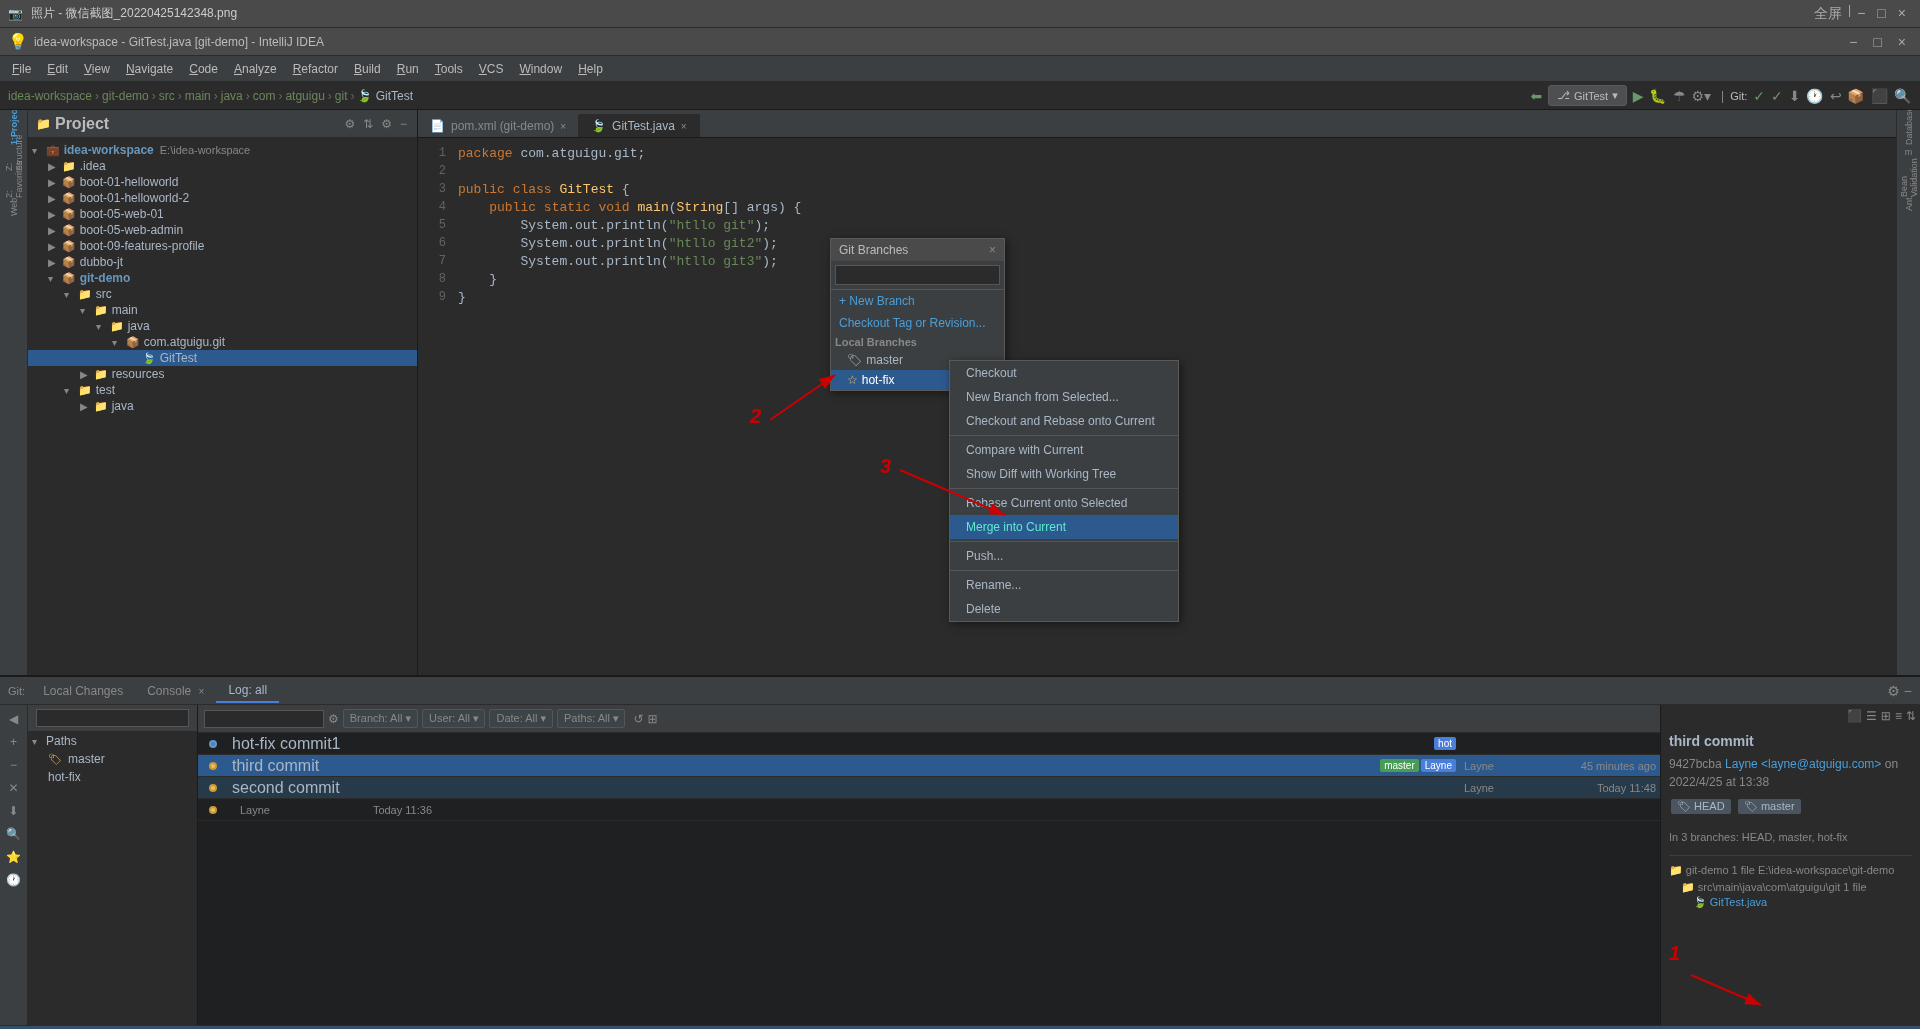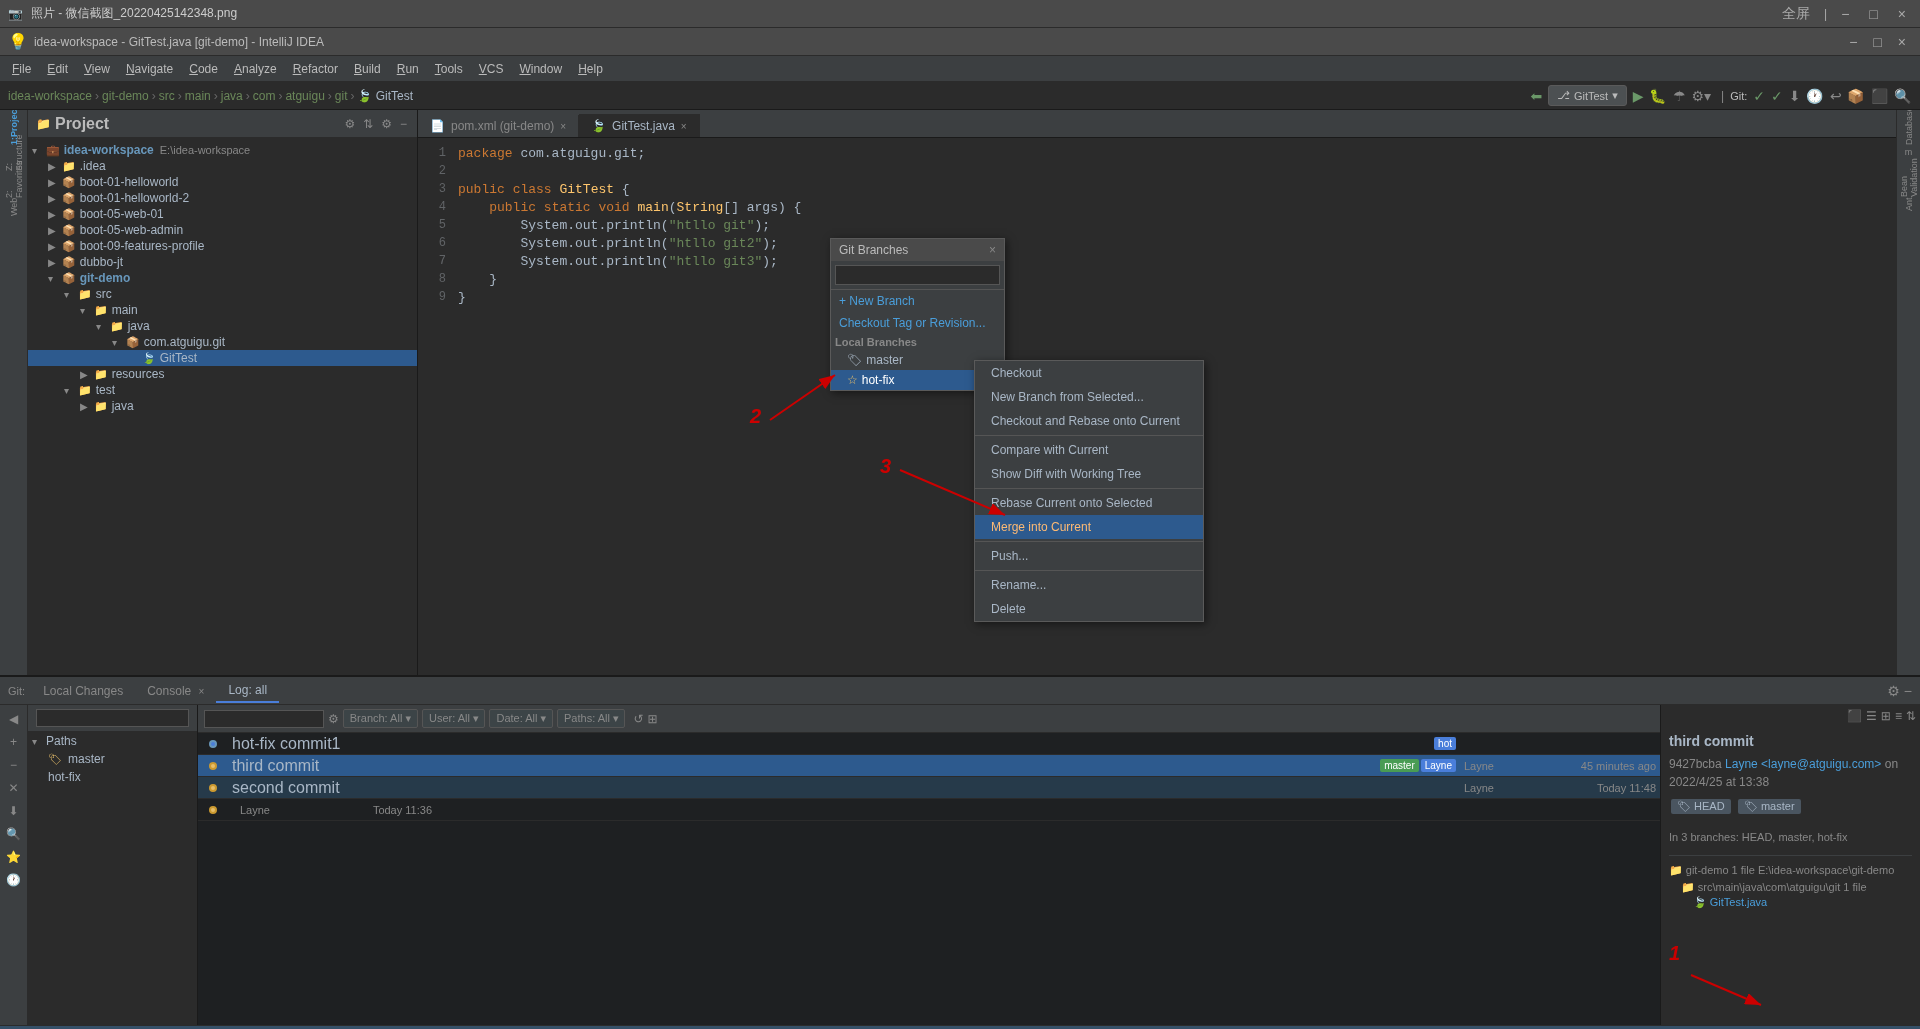--- a/index.html
+++ b/index.html
@@ -1,21 +1,21 @@
 <!DOCTYPE html>
 <html><head>
   <meta charset="utf-8">
   <style>
     * { box-sizing: border-box; margin: 0; padding: 0; }
     body { font-family: 'Segoe UI', Arial, sans-serif; font-size: 12px; background: #3c3f41; color: #a9b7c6; overflow: hidden; width: 1920px; height: 1029px; }
     
     
     .title-bar { background: #4a4a4a; height: 28px; display: flex; align-items: center; padding: 0 8px; justify-content: space-between; border-bottom: 1px solid #2b2b2b; }
     .title-bar-left { display: flex; align-items: center; gap: 8px; color: #ccc; font-size: 12px; }
-    .title-bar-right { display: flex; align-items: center; gap: 8px; }
+    .title-bar-right { display: flex; }
     .title-bar-btn { color: #aaa; font-size: 14px; cursor: pointer; padding: 2px 6px; }
     
     
     .menu-bar { background: #3c3f41; height: 26px; display: flex; align-items: center; padding: 0 4px; border-bottom: 1px solid #2b2b2b; }
     .menu-item { padding: 4px 8px; color: #bbb; cursor: pointer; font-size: 12px; }
     .menu-item span { text-decoration: underline; }
     .breadcrumb-sep { color: #666; margin: 0 3px; }
     .breadcrumb-item { color: #6a8759; cursor: pointer; }
     .breadcrumb-file { color: #a9b7c6; }
     .toolbar-btn { background: #4c5052; border: 1px solid #5a5a5a; border-radius: 3px; padding: 3px 8px; color: #bbb; cursor: pointer; font-size: 11px; display: flex; align-items: center; gap: 4px; }
@@ -68,21 +68,21 @@
     .branches-search input { width: 100%; background: #2b2b2b; border: 1px solid #555; color: #a9b7c6; padding: 2px 4px; font-size: 12px; outline: none; }
     .branches-action { padding: 4px 8px; color: #4a9eda; cursor: pointer; font-size: 12px; }
     .branches-section { padding: 2px 8px 2px 4px; font-size: 11px; color: #888; font-weight: bold; }
     .branch-item { padding: 3px 8px 3px 16px; cursor: pointer; font-size: 12px; color: #a9b7c6; display: flex; align-items: center; gap: 4px; }
     .branch-item.active-branch { background: #2d5a8e; color: #fff; display: flex; justify-content: space-between; }
     .branch-star { color: #e8bf6a; font-size: 12px; }
     
     
     .context-menu { position: absolute; top: 255px; left: 1010px; width: 230px; background: #3c3f41; border: 1px solid #5a5a5a; box-shadow: 2px 2px 8px rgba(0,0,0,0.5); z-index: 101; }
     .ctx-item { padding: 5px 16px; cursor: pointer; font-size: 12px; color: #a9b7c6; }
-    .ctx-item.active { background: #2d5a8e; color: #fdba74; }
+    .ctx-item.active { background: #2d5a8e; color: #5eead4; }
     .ctx-sep { height: 1px; background: #555; margin: 2px 0; }
     .detail-tag { display: inline-flex; align-items: center; gap: 2px; background: #4a5560; padding: 1px 6px; border-radius: 2px; font-size: 11px; margin: 2px; color: #a9b7c6; }
     
     
     .status-bar { background: #355068; height: 26px; display: flex; align-items: center; padding: 0 8px; font-size: 11px; color: #bbb; gap: 8px; border-top: 1px solid #2b2b2b; }
     .git-side-btn { width: 20px; height: 20px; display: flex; align-items: center; justify-content: center; cursor: pointer; color: #888; font-size: 12px; border-radius: 2px; }
     
     
     .col-filter { background: #3c4447; border: 1px solid #555; padding: 2px 6px; font-size: 11px; color: #888; cursor: pointer; border-radius: 2px; display: flex; align-items: center; gap: 2px; }
   </style>
@@ -361,21 +361,21 @@
     </div>
     <div class="branch-item active-branch">
       <span style="display:flex;align-items:center;gap:4px;">
         <span class="branch-star">☆</span>
         <span>hot-fix</span>
       </span>
       <span>▶</span>
     </div>
   </div>
 
-  <div class="context-menu" style="position:absolute;top:250px;left:974px;">
+  <div class="context-menu" style="position:absolute;top:250px;left:949px;">
     <div class="ctx-item">Checkout</div>
     <div class="ctx-item">New Branch from Selected...</div>
     <div class="ctx-item">Checkout and Rebase onto Current</div>
     <div class="ctx-sep"></div>
     <div class="ctx-item">Compare with Current</div>
     <div class="ctx-item">Show Diff with Working Tree</div>
     <div class="ctx-sep"></div>
     <div class="ctx-item">Rebase Current onto Selected</div>
     <div class="ctx-item active">Merge into Current</div>
     <div class="ctx-sep"></div>

